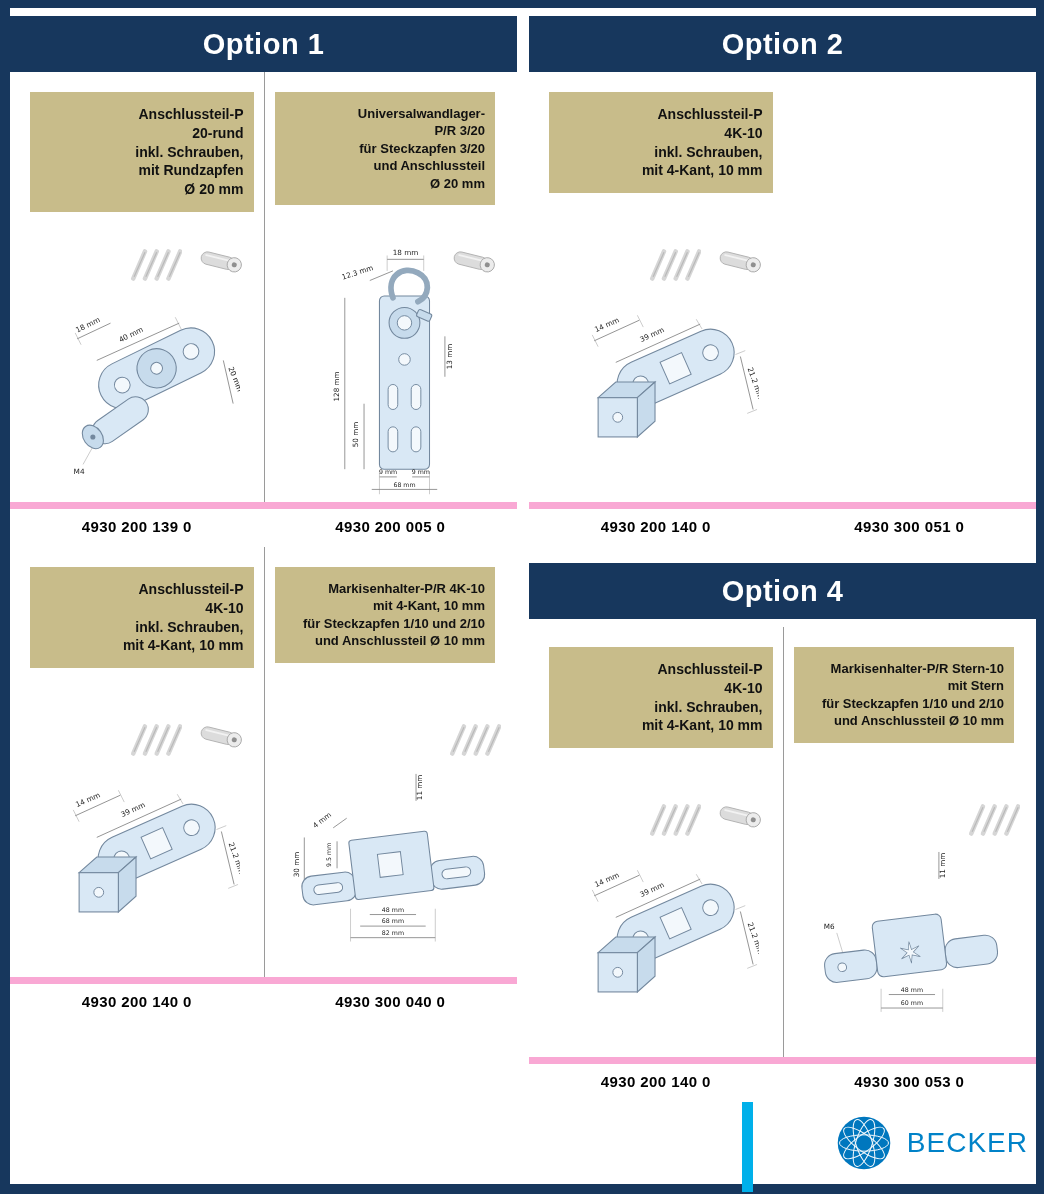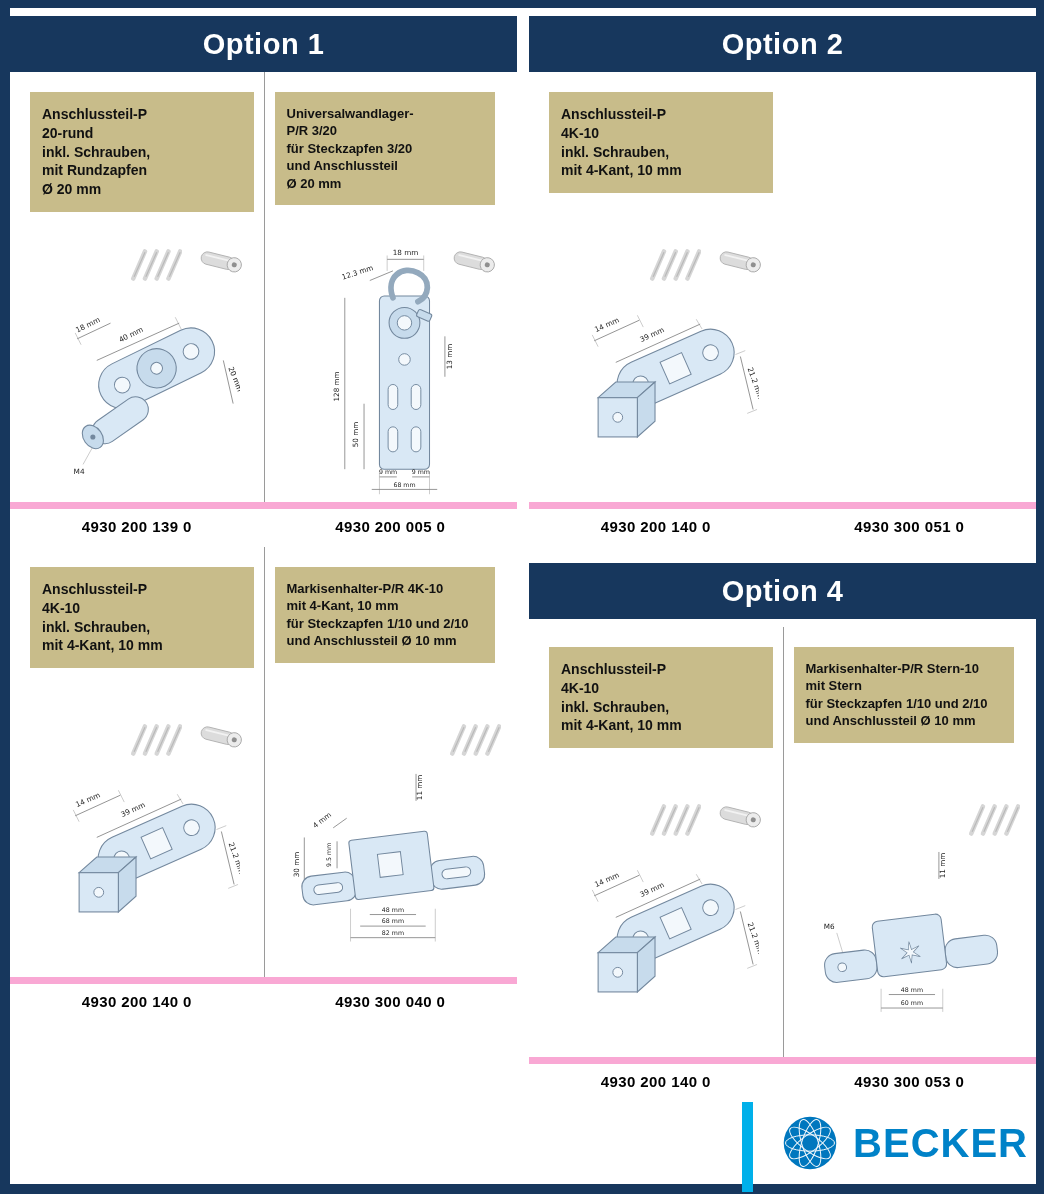--- a/index.html
+++ b/index.html
@@ -8,21 +8,21 @@
   .content { width:1026px; height:1176px; background:#ffffff; position:relative; }
 
   .options-row { display:grid; grid-template-columns:507px 507px; column-gap:12px; }
   .option-header { height:56px; margin-top:8px; background:#17375d; color:#ffffff;
     display:flex; align-items:center; justify-content:center;
     font-size:29px; font-weight:bold; letter-spacing:0.5px; }
   .row2 .option-header { margin-top:24px; }
   .opt4 .option-header { transform:translateY(-8px); }
 
   .panel-body { display:grid; grid-template-columns:1fr 1fr; }
-  .col { position:relative; padding-top:20px; }
+  .col { position:relative; padding-top:20px;text-align:right; }
   .col-right { border-left:1px solid #9a9a9a; }
 
   .desc-slot { height:150px; padding:0 10px 0 20px; }
   .col-right .desc-slot { padding:0 22px 0 10px; }
   .desc-box { background:#c8bc8a; padding:13px 10px 13px 12px; font-weight:bold;
     font-size:14px; line-height:1.34; color:#111; white-space:pre-line; }
   .col-right .desc-box { font-size:13px; }
 
   .draw-area { height:260px; position:relative; }
   .icons { position:absolute; top:2px; right:16px; display:flex; gap:16px; align-items:flex-start; z-index:2; }
@@ -31,21 +31,21 @@
   .d-wall, .d-box { top:0; }
   .d-awn { top:28px; }
 
   .part-row { border-top:7px solid #f9a8d4; display:grid; grid-template-columns:1fr 1fr;
     padding:9px 0 12px; }
   .part-number { text-align:center; font-weight:bold; font-size:15px; color:#000; letter-spacing:0.4px; }
 
   .footer { height:80px; position:relative; }
   .cyan-stripe { position:absolute; left:732px; top:0; width:11px; height:90px; background:#00b0ea; z-index:5; }
   .logo { position:absolute; right:8px; top:12px; display:flex; align-items:center; gap:14px; }
-  .brand { font-size:40px; font-weight:bold; color:#0082c8; letter-spacing:1px; }
+  .brand { font-size:28px; font-weight:normal; color:#0082c8; letter-spacing:1px; }
 
   
   .part  { fill:#d9e8f5; stroke:#73889e; stroke-width:1.1; }
   .part2 { fill:#c7dbec; stroke:#73889e; stroke-width:1.1; }
   .hole  { fill:#f3f8fc; stroke:#73889e; stroke-width:1; }
   .dim   { stroke:#4a4a4a; stroke-width:0.6; fill:none; }
   .ext   { stroke:#8a8a8a; stroke-width:0.45; }
   .dt    { font-size:7.5px; fill:#1c1c1c; font-family:"DejaVu Sans",sans-serif; }
   .dt-s  { font-size:6.5px; }
   .hook  { fill:none; stroke:#93a9bd; stroke-width:6; stroke-linecap:round; }

